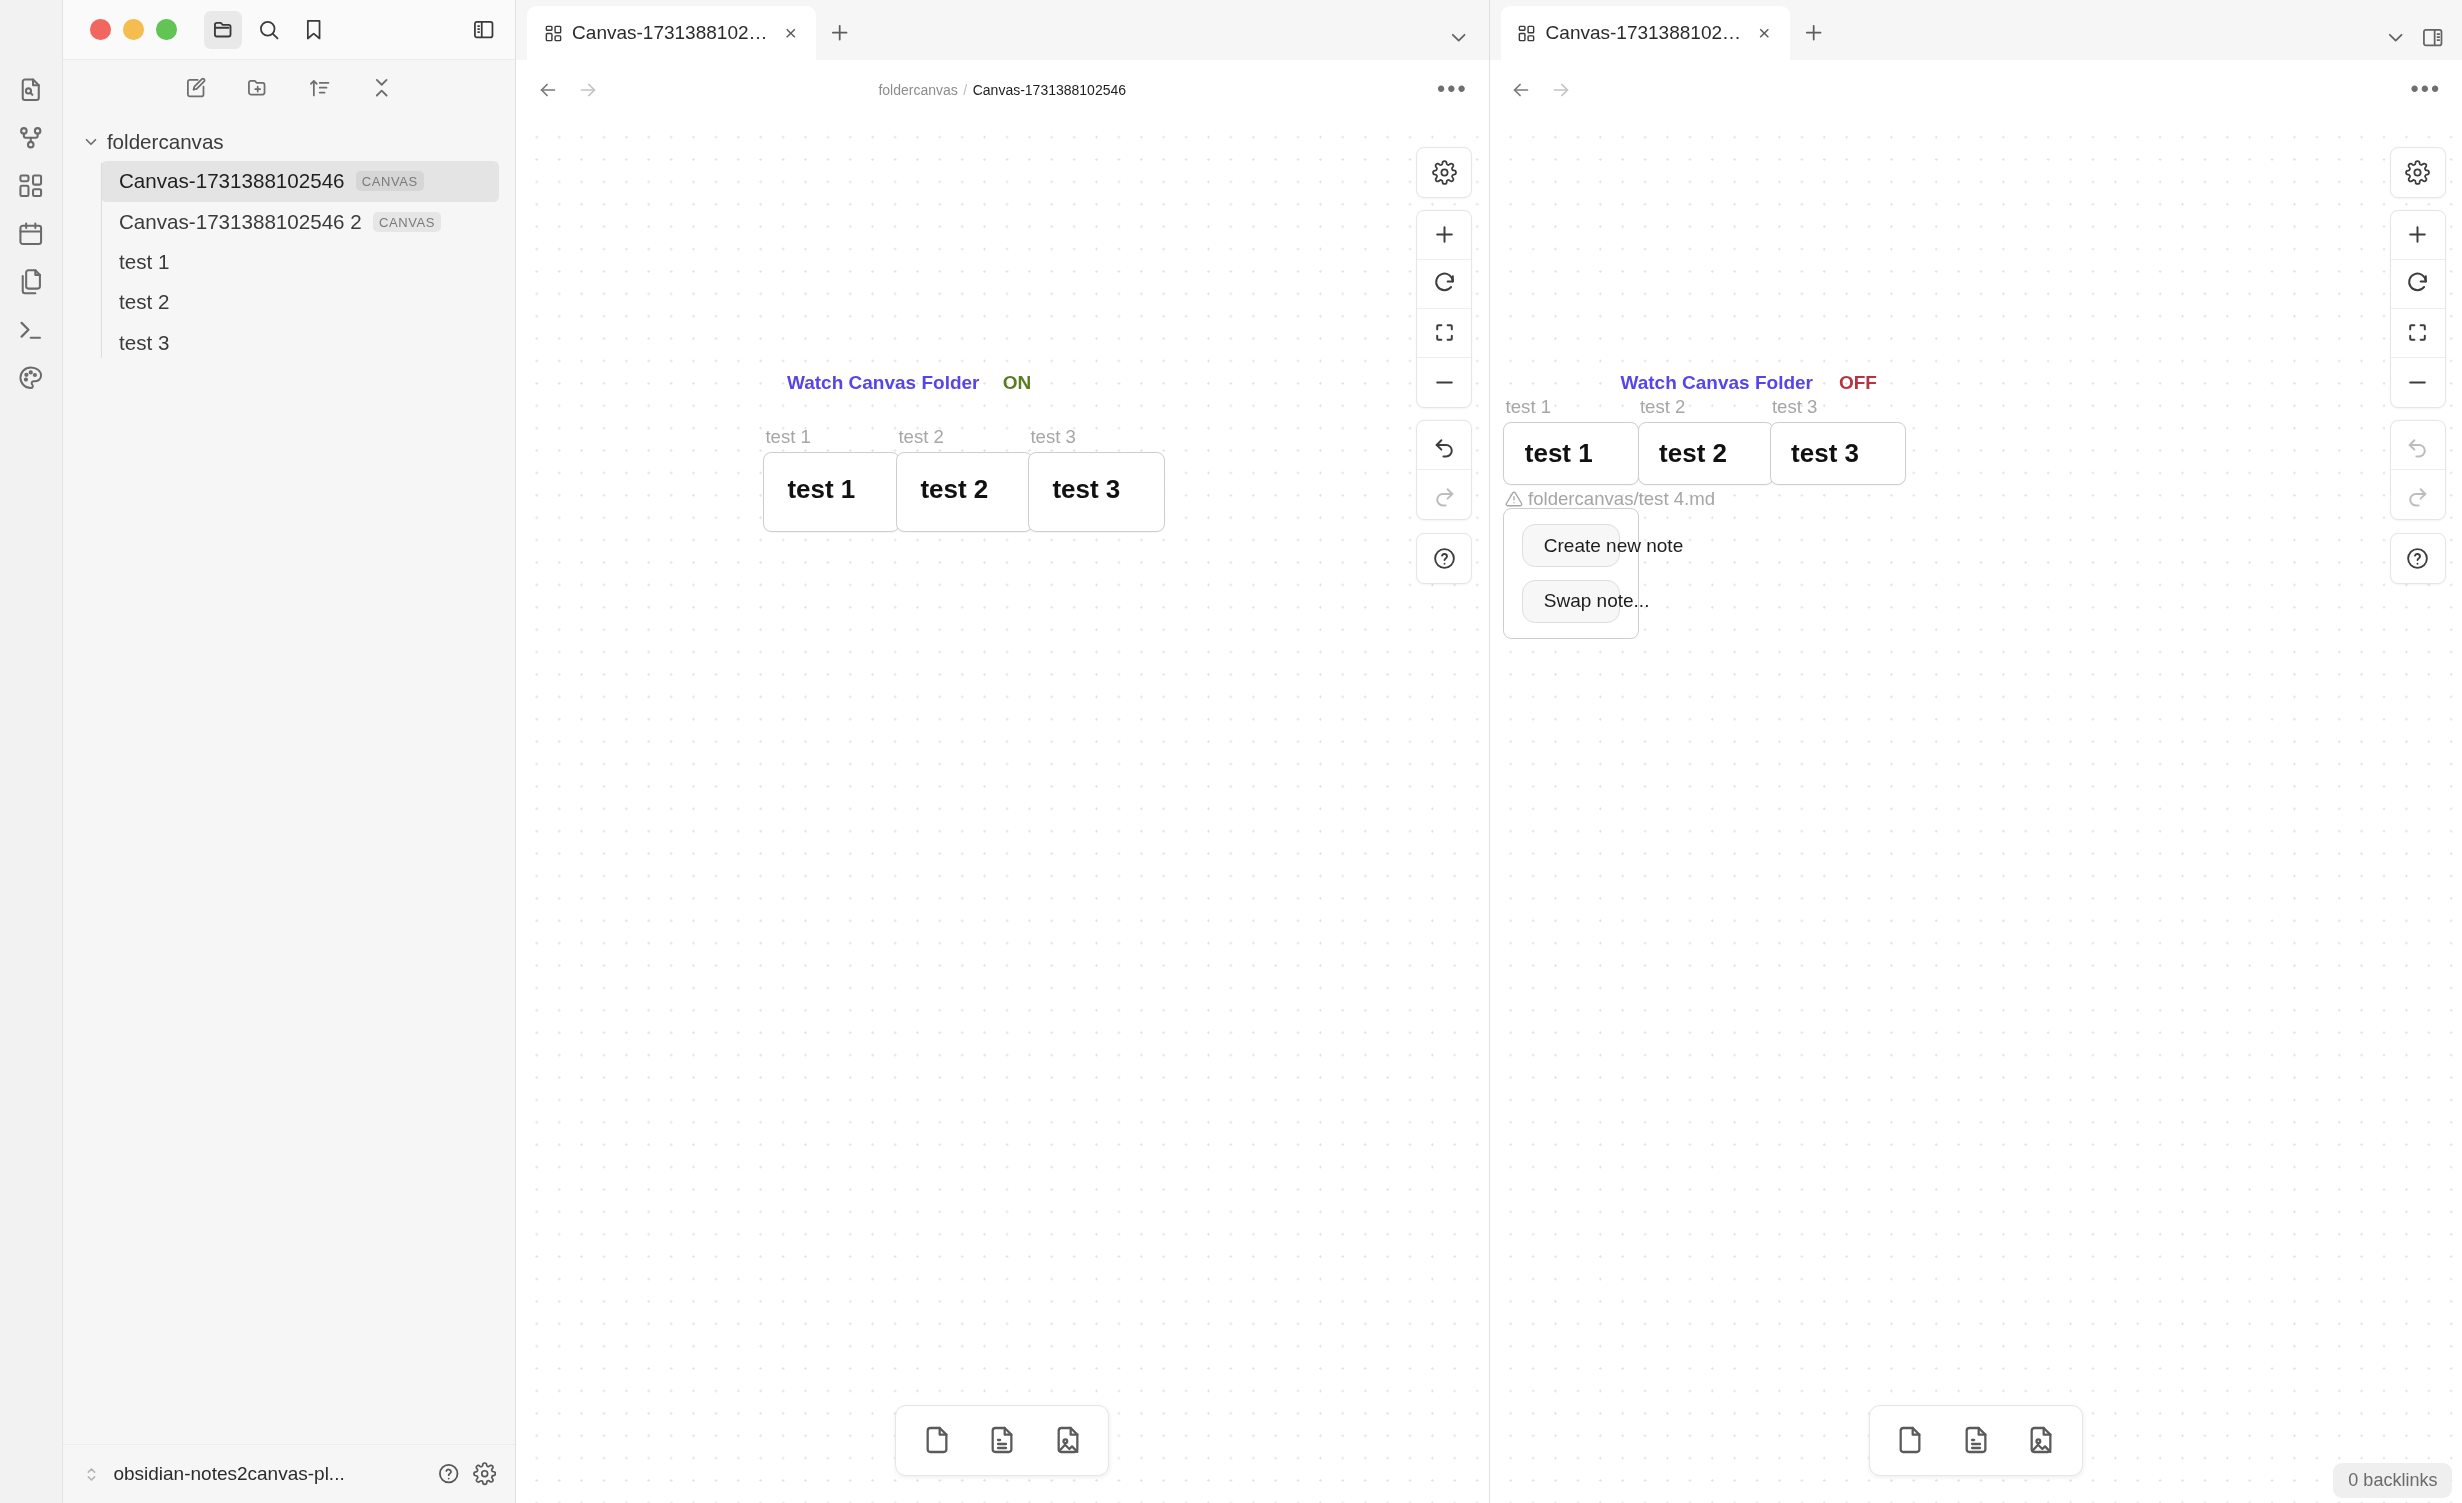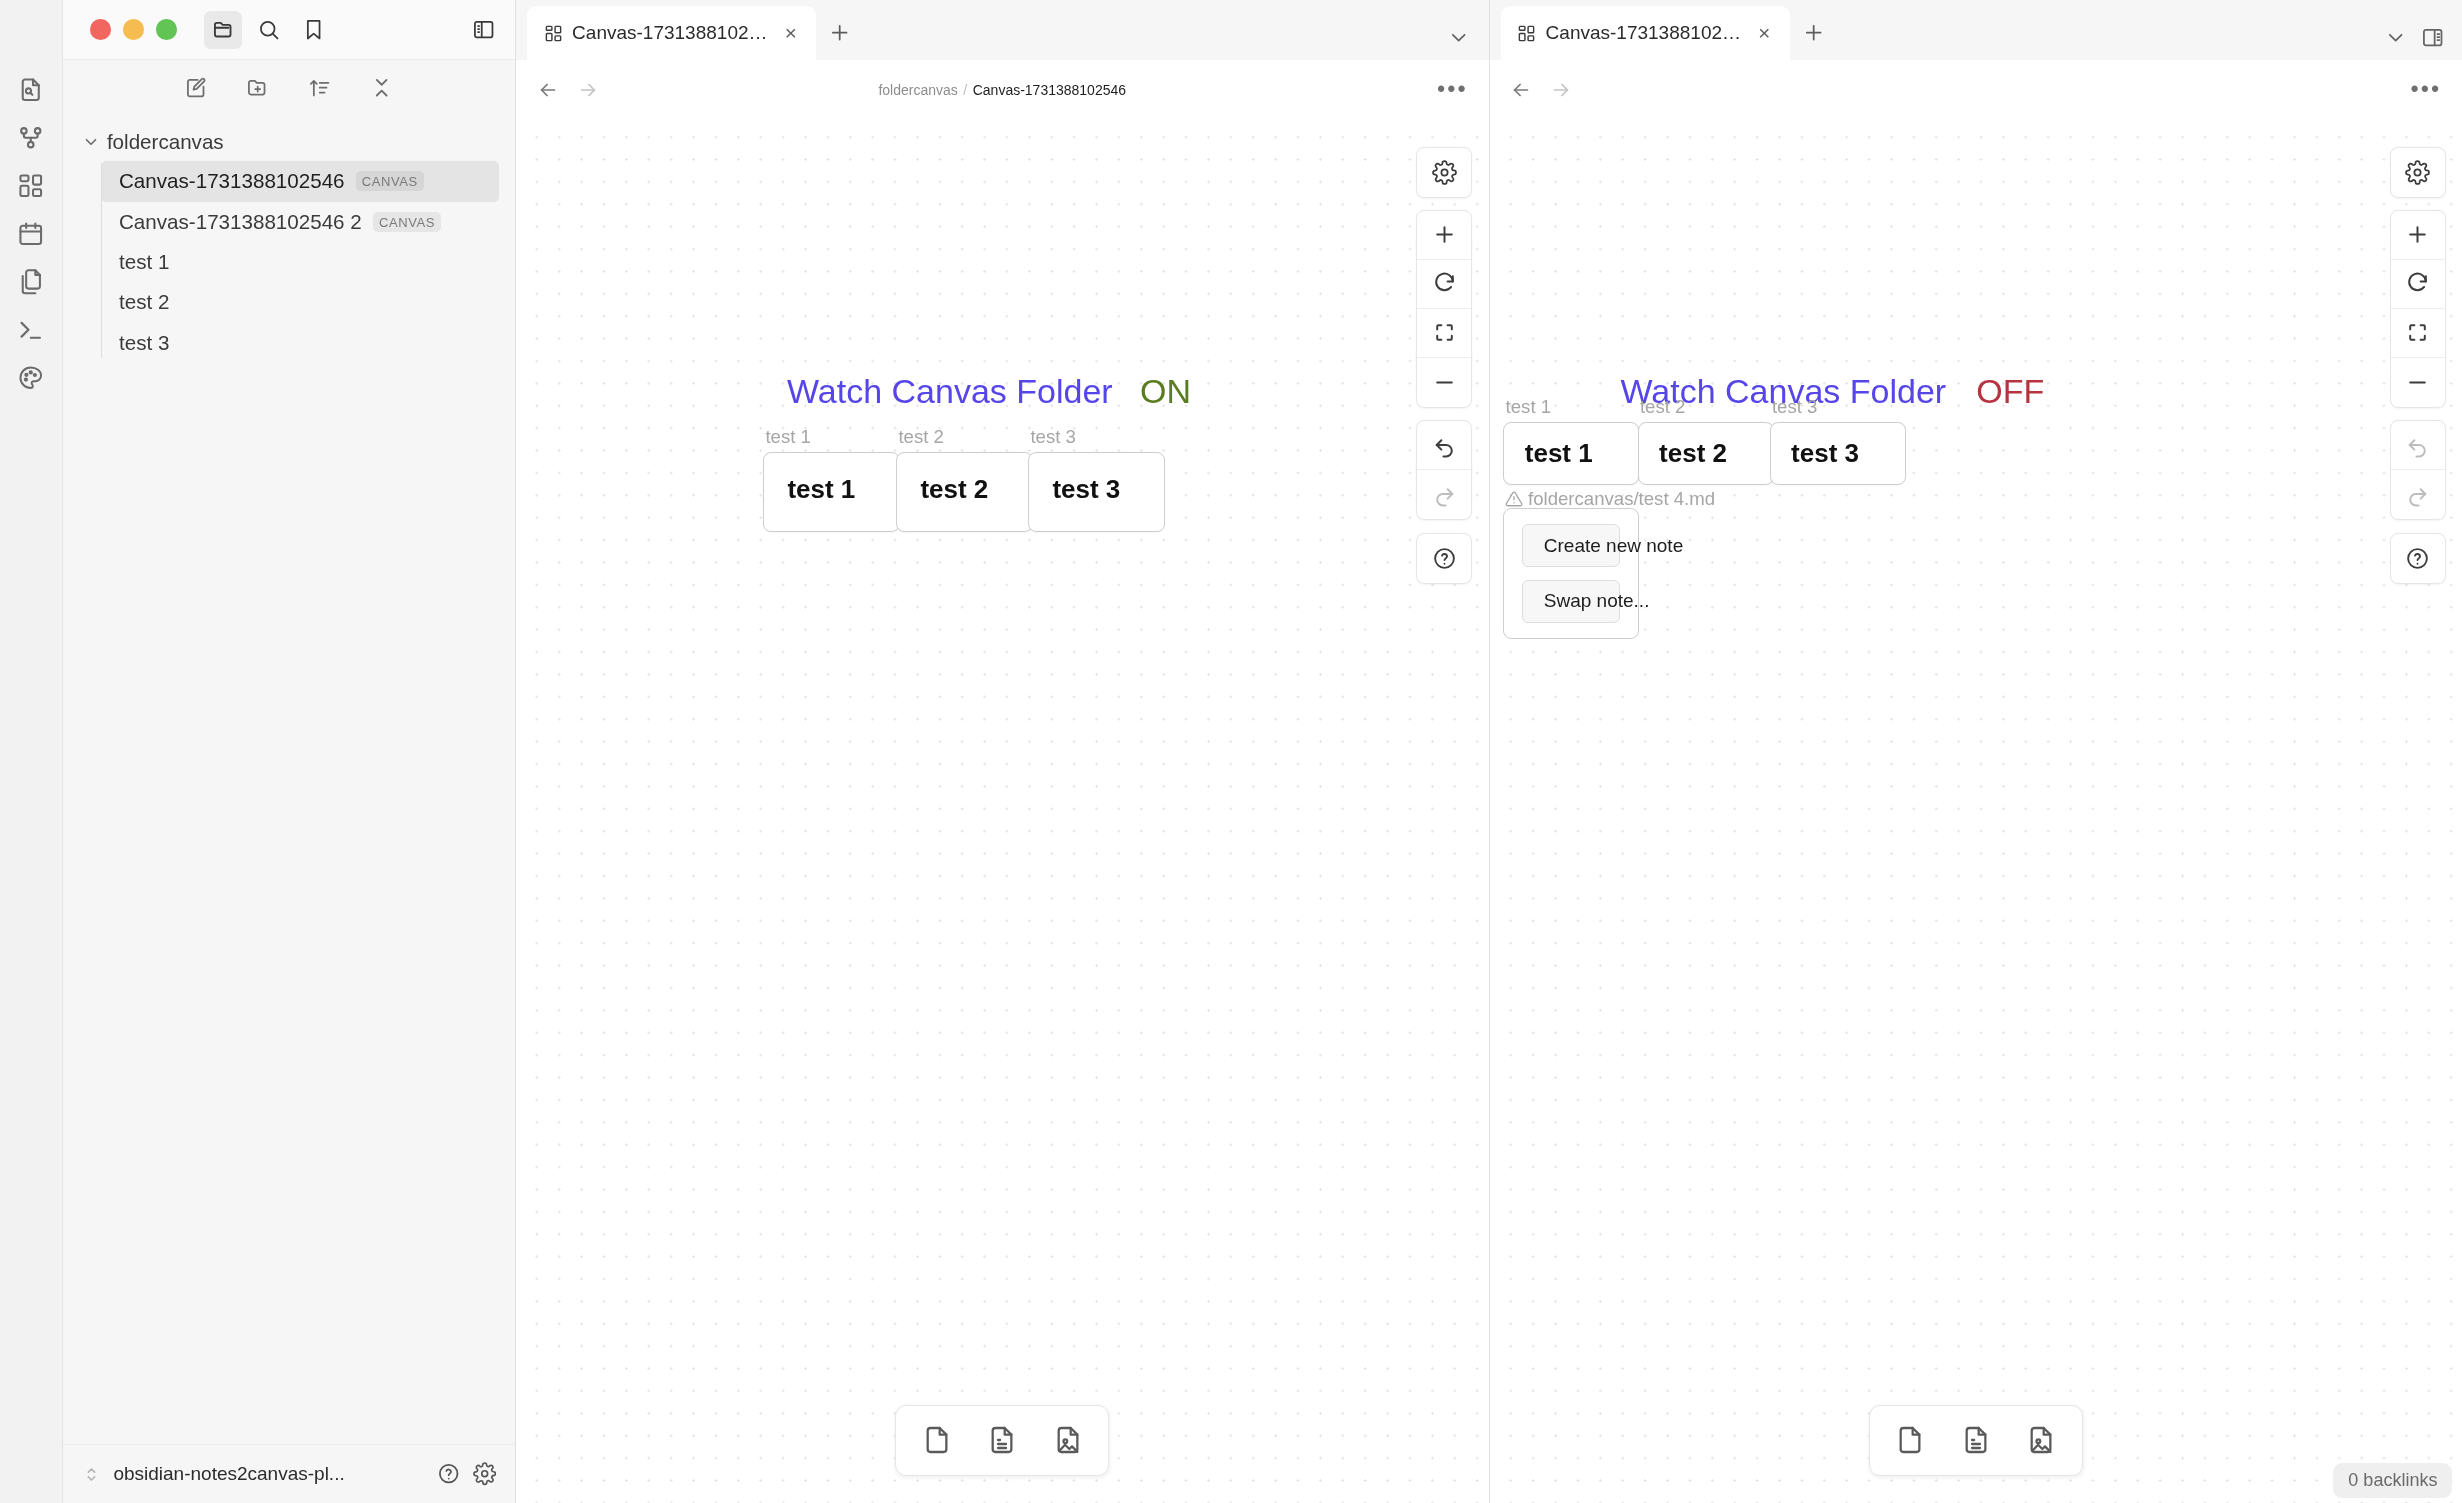--- a/index.html
+++ b/index.html
@@ -186,21 +186,21 @@
   
   .canvas {
     flex: 1; position: relative; overflow: hidden;
     background-color: #ffffff;
     background-image: radial-gradient(circle, #e4e4e4 1.1px, transparent 1.2px);
     background-size: 22.4px 22.4px;
     background-position: 9.6px 6.9px;
   }
   .canvas-title {
     position: absolute;
-    font-size: 34px; font-weight: 400;
+    font-size: 19px; font-weight: 700;
     white-space: nowrap;
   }
   .ct-main { color: #5645e8; }
   .ct-on { color: #5a7d21; }
   .ct-off { color: #b6333f; text-align: right; }
 
   .node {
     position: absolute;
     background: #ffffff;
     border: 1.4px solid #cdcdcd;
@@ -224,21 +224,21 @@
     background: #ffffff;
     border: 1.4px solid #cdcdcd;
     border-radius: 8.2px;
     padding: 15px 18px;
     display: flex; flex-direction: column; gap: 12.4px;
     align-items: stretch;
   }
   .m-btn {
     background: #f7f7f7;
     border: 0.7px solid #dedede;
-    border-radius: 6px;
+    border-radius: 13px;
     font-size: 19px; color: #1d1d1d;
     padding: 9.6px 20.6px;
     text-align: center;
     font-family: "Liberation Sans", sans-serif;
     white-space: nowrap;
   }
 
   
   .cc-stack {
     position: absolute; right: 16.5px; top: 27.5px;

